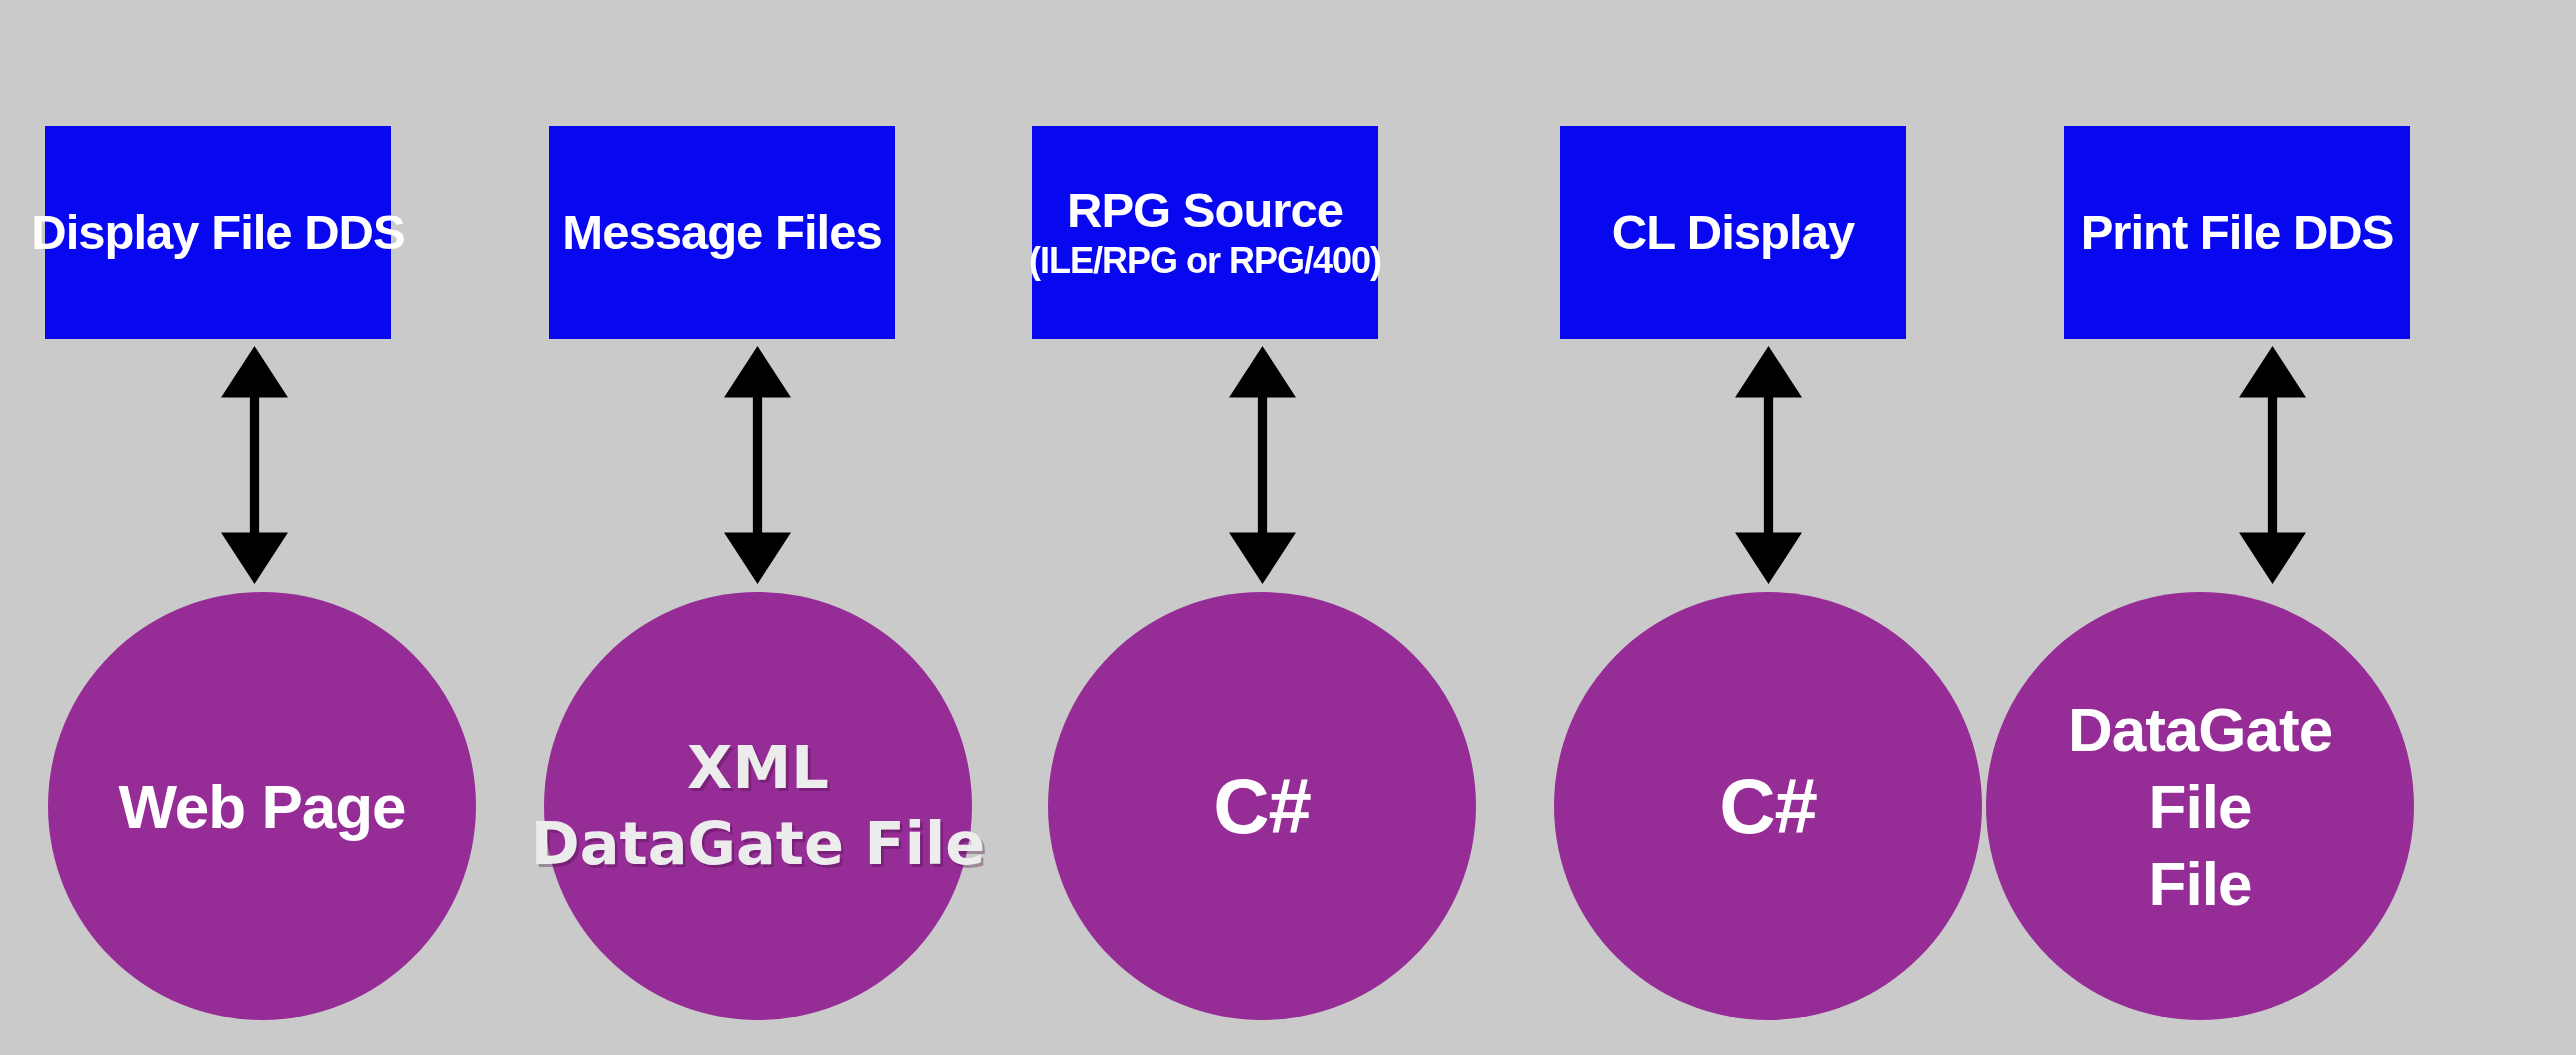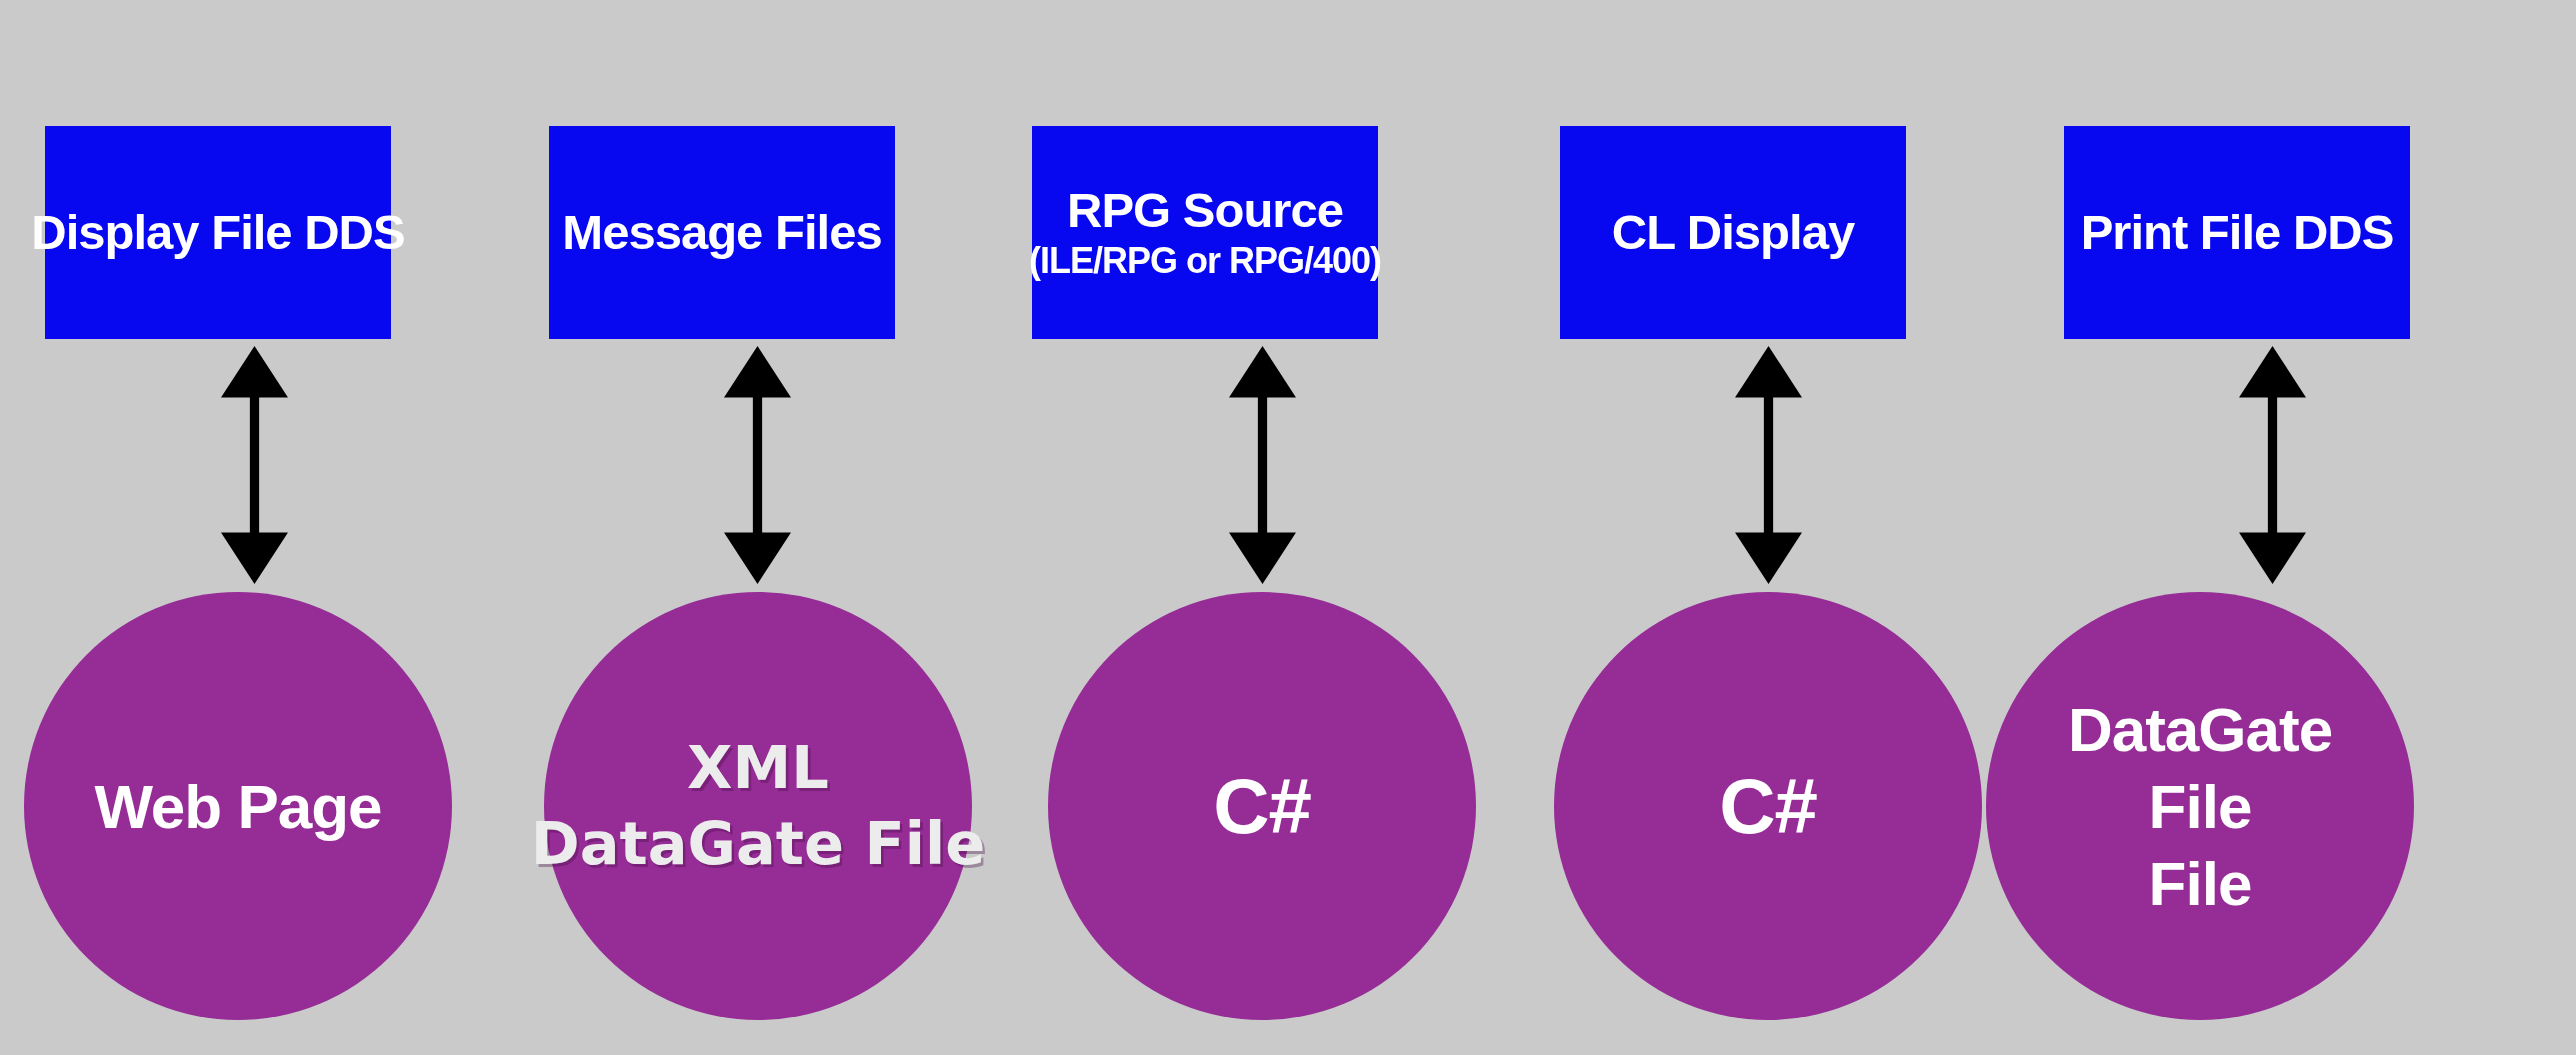--- a/index.html
+++ b/index.html
@@ -60,21 +60,21 @@
 
 <div id="canvas">
 
   <div>
     <div class="srcbox" style="left:45px">
       <div class="boxlabel">Display File DDS</div>
     </div>
     <svg class="varrow" style="left:221px; top:346px" width="67" height="238" viewBox="0 0 130 462">
       <path class="f-arrow" d="M65 0 L130 100 L74 100 L74 362 L130 362 L65 462 L0 362 L56 362 L56 100 L0 100 Z"></path>
     </svg>
-    <div class="circle" style="left:24px">
+    <div class="circle" style="left:48px">
       <div class="cline">Web Page</div>
     </div>
   </div>
 
   <div>
     <div class="srcbox" style="left:549px">
       <div class="boxlabel">Message Files</div>
     </div>
     <svg class="varrow" style="left:724px; top:346px" width="67" height="238" viewBox="0 0 130 462">
       <path class="f-arrow" d="M65 0 L130 100 L74 100 L74 362 L130 362 L65 462 L0 362 L56 362 L56 100 L0 100 Z"></path>

